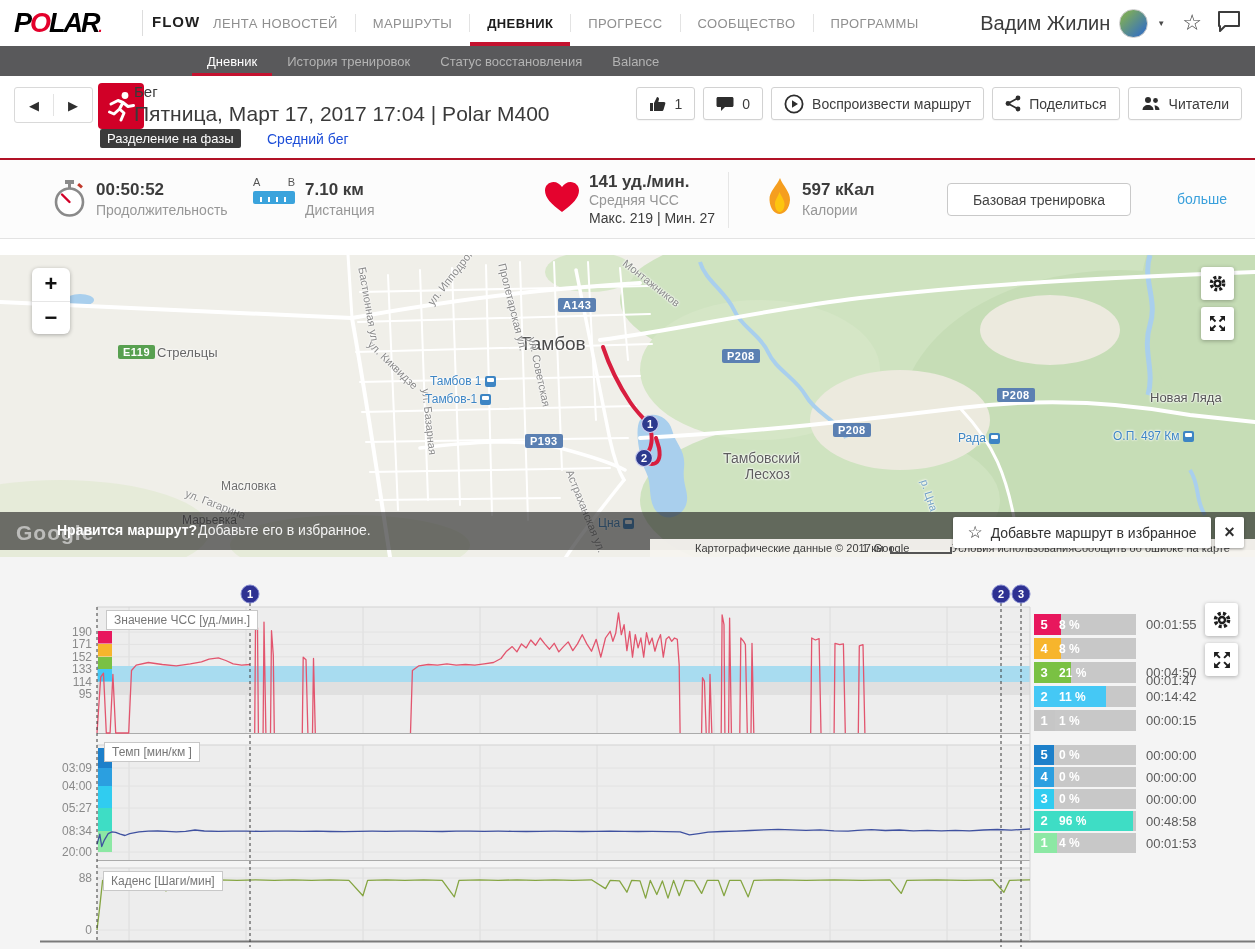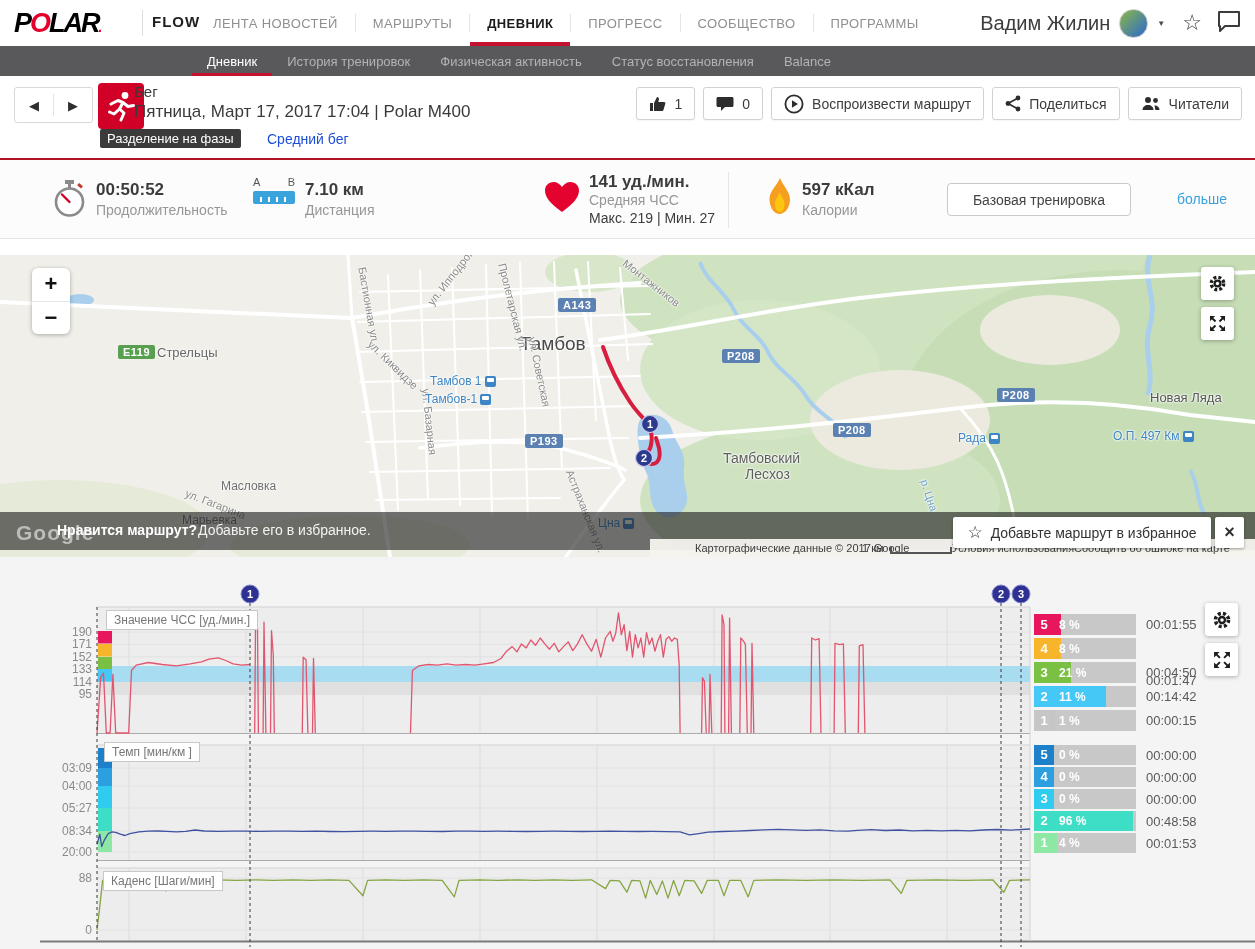--- a/index.html
+++ b/index.html
@@ -25,21 +25,21 @@
   .subnav{position:absolute;left:0;top:46px;width:1255px;height:30px;background:#59595b;display:flex;align-items:stretch;padding-left:192px;box-sizing:border-box;}
   .snav{font-size:13px;color:#b3b3b3;display:flex;align-items:center;padding:0 15px;cursor:pointer;}
   .snav.act{color:#fff;border-bottom:3px solid #c4122f;padding-top:3px;}
   
   .shead{position:absolute;left:0;top:76px;width:1255px;height:82px;background:#fff;border-bottom:2px solid #b11226;}
   .navbtns{position:absolute;left:14px;top:11px;width:77px;height:34px;background:#fff;border:1px solid #d9d9d9;border-radius:3px;display:flex;}
   .navbtns div{flex:1;display:flex;align-items:center;justify-content:center;font-size:13px;color:#2f2f2f;cursor:pointer;}
   .navbtns .dv{flex:0 0 1px;background:#e3e3e3;height:22px;align-self:center;}
   .sporticon{position:absolute;left:98px;top:7px;width:46px;height:46px;background:#d10027;border-radius:4px;display:flex;align-items:center;justify-content:center;}
   .stitle{position:absolute;left:134px;top:7px;font-size:15px;color:#3a3a3a;}
-  .ssub{position:absolute;left:134px;top:26px;font-size:17px;color:#3a3a3a;}
+  .ssub{position:absolute;left:134px;top:26px;font-size:21px;color:#3a3a3a;}
   .phasebadge{position:absolute;left:100px;top:53px;background:#3b3b3b;color:#fff;font-size:13px;padding:2px 7px;border-radius:2px;}
   .snote{position:absolute;left:267px;top:55px;font-size:14px;color:#1d4ed8;}
   .actbtns{position:absolute;right:13px;top:11px;display:flex;gap:8px;}
   .wbtn{height:31px;background:#fff;border:1px solid #d2d2d2;border-radius:3px;display:flex;align-items:center;gap:8px;padding:0 12px;font-size:14px;color:#3c3c3c;cursor:pointer;box-shadow:0 1px 1px rgba(0,0,0,.04);}
   
   .stats{position:absolute;left:0;top:160px;width:1255px;height:78px;background:#fcfcfc;border-bottom:1px solid #e3e3e3;}
   .statval{font-size:17px;font-weight:bold;color:#3c3c3c;}
   .statlab{font-size:14px;color:#979797;}
   .statdark{font-size:14px;color:#3c3c3c;}
   .vdiv{position:absolute;width:1px;background:#e6e6e6;}
@@ -111,21 +111,20 @@
         <svg width="24" height="22" viewBox="0 0 24 22">
             <path d="M2 2h20v14H8l-5 5v-5H2z" fill="none" stroke="#3c3c3c" stroke-width="2" stroke-linejoin="round"></path>
           </svg>
       </span>
     </div>
   </header>
 
   <nav class="subnav">
       <div class="snav act">Дневник</div>
       <div class="snav">История тренировок</div>
-      <div class="snav">Физическая активность</div>
       <div class="snav">Статус восстановления</div>
       <div class="snav">Balance</div>
     </nav>
 
   <section class="shead">
     <div class="navbtns">
       <div>◀</div>
       <div class="dv"></div>
       <div>▶</div>
     </div>

